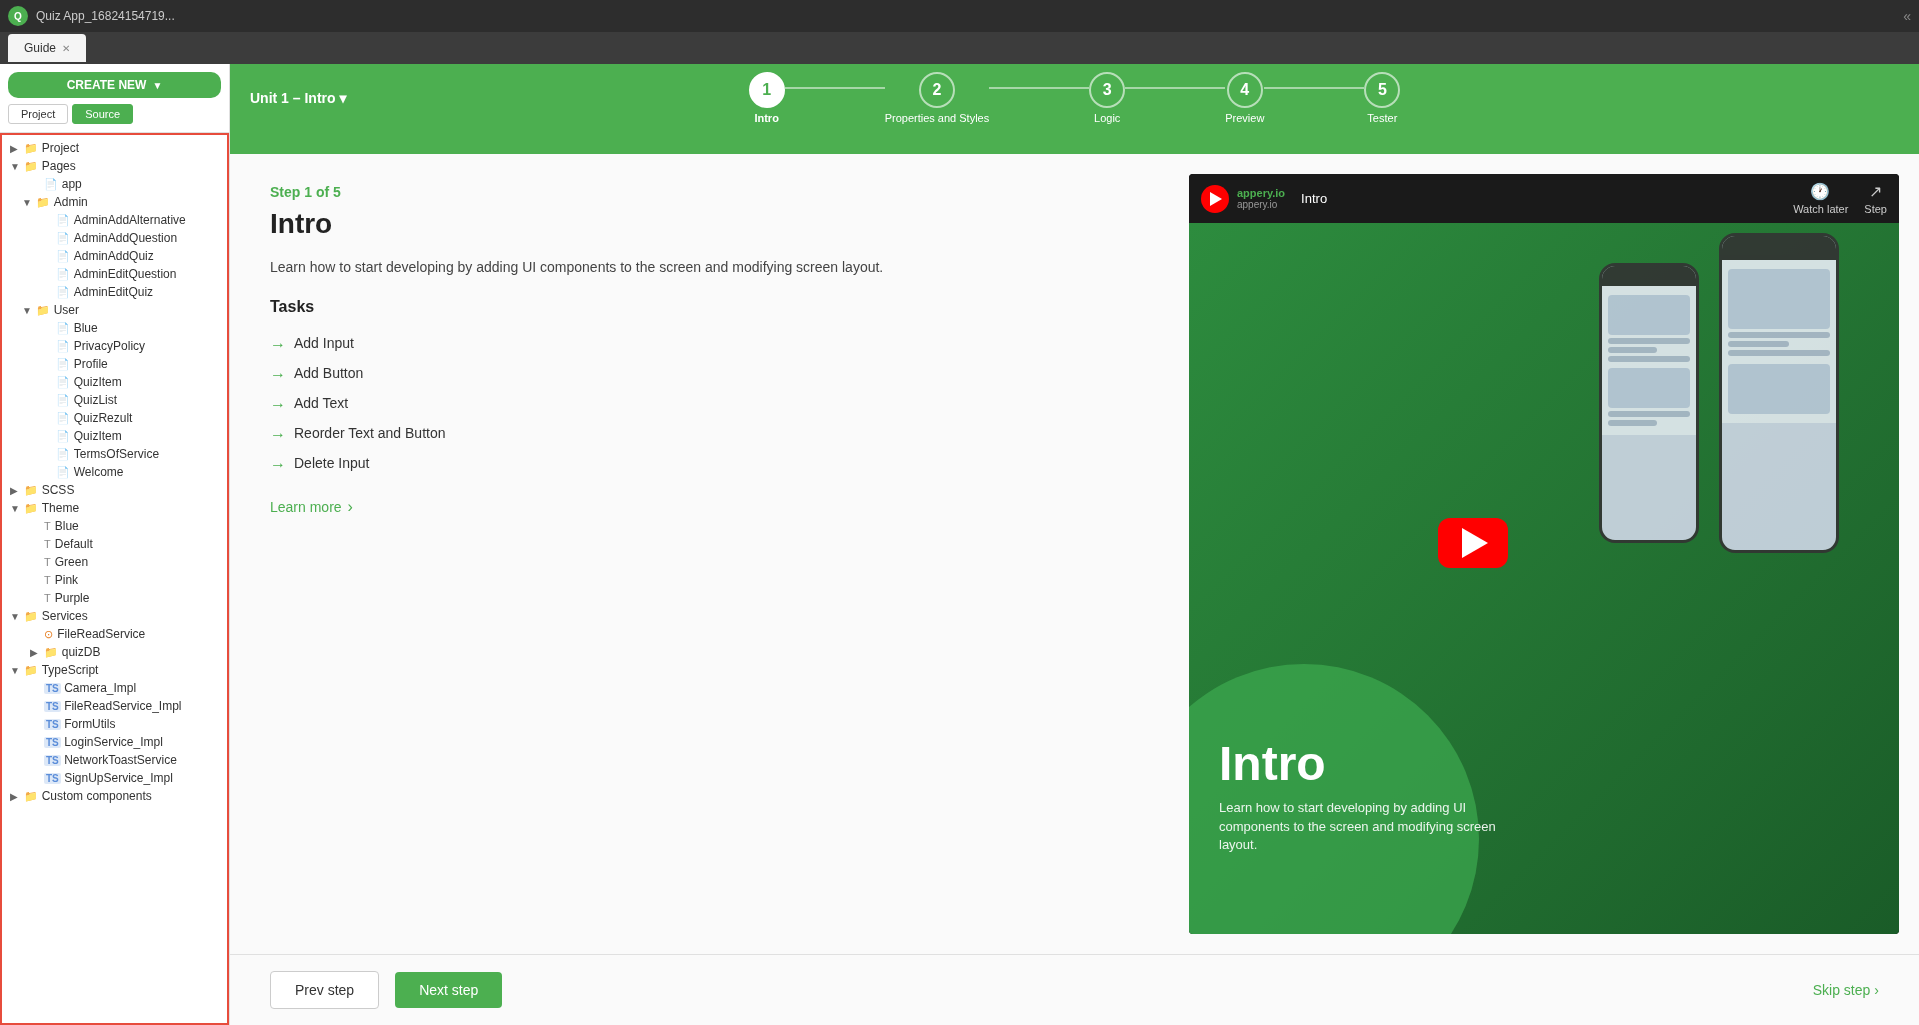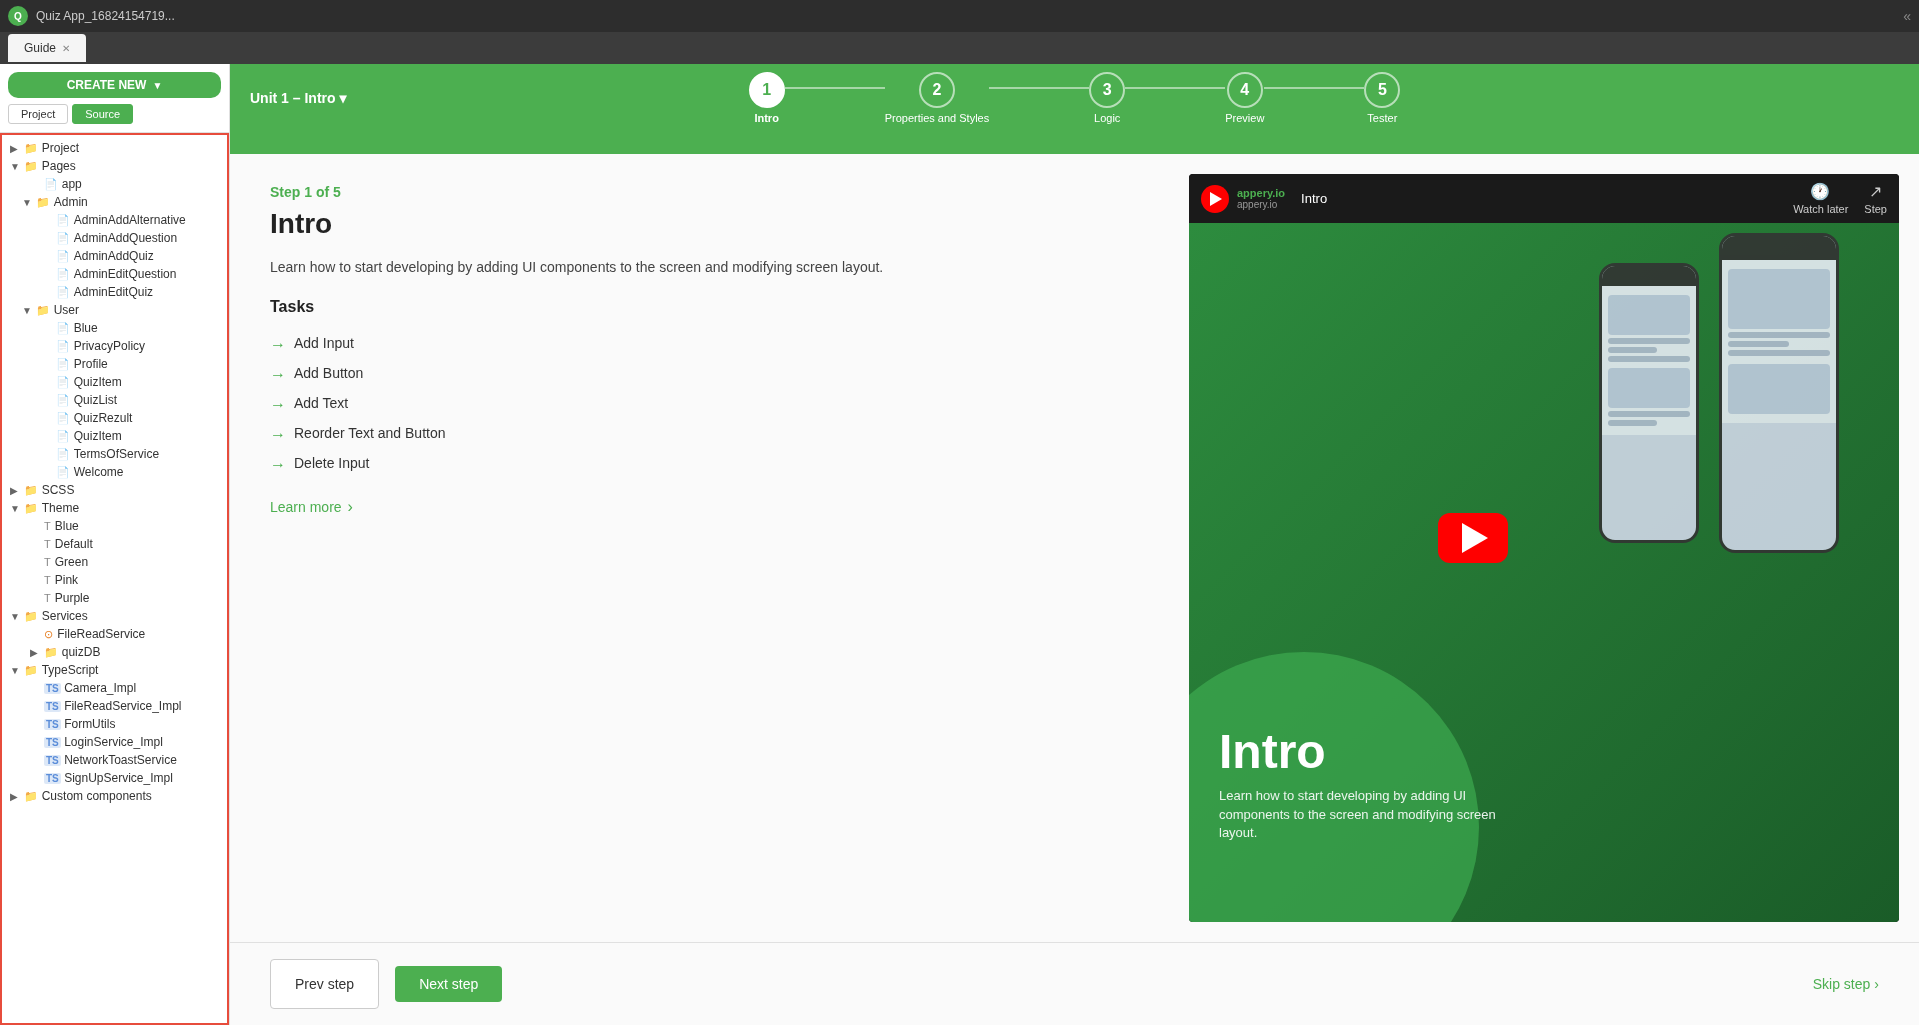--- a/index.html
+++ b/index.html
@@ -94,21 +94,21 @@
     .phone-line.img-placeholder { height: 40px; background: #c0cce0; border-radius: 4px; }
 
     .video-bottom-bar { background: #1a1a1a; padding: 8px 12px; display: flex; align-items: center; gap: 8px; }
     .watch-on { color: #ccc; font-size: 12px; }
     .yt-logo-small { display: flex; align-items: center; gap: 4px; color: white; font-size: 12px; }
     .yt-icon-small { width: 20px; height: 14px; background: #ff0000; border-radius: 3px; display: flex; align-items: center; justify-content: center; }
     .yt-triangle-small { width: 0; height: 0; border-top: 4px solid transparent; border-bottom: 4px solid transparent; border-left: 7px solid white; }
 
     
     .footer { padding: 16px 40px; display: flex; align-items: center; gap: 16px; background: #fafafa; border-top: 1px solid #e0e0e0; flex-shrink: 0; }
-    .btn-prev { padding: 16px 24px; border: 1px solid #ccc; background: white; border-radius: 4px; font-size: 14px; cursor: pointer; color: #333; }
+    .btn-prev { padding: 10px 24px; border: 1px solid #ccc; background: white; border-radius: 4px; font-size: 14px; cursor: pointer; color: #333; }
     .btn-next { padding: 10px 24px; background: #4caf50; color: white; border: none; border-radius: 4px; font-size: 14px; cursor: pointer; font-weight: 500; }
     .skip-step { margin-left: auto; color: #4caf50; font-size: 14px; cursor: pointer; display: flex; align-items: center; gap: 4px; }
   </style>
 </head>
 <body>
 
 <div class="top-bar">
   <div class="app-icon">Q</div>
   <span class="app-title">Quiz App_16824154719...</span>
   <span class="top-bar-arrow">«</span>

